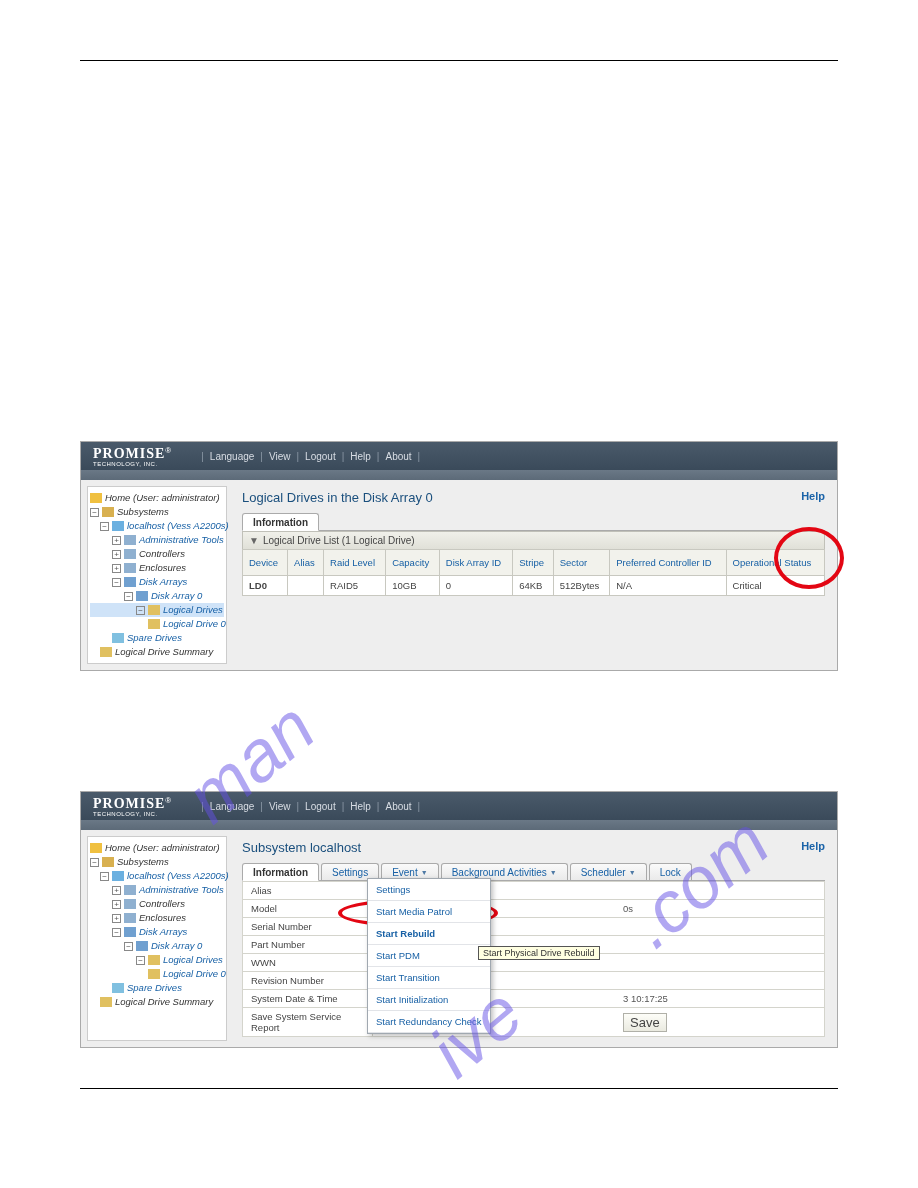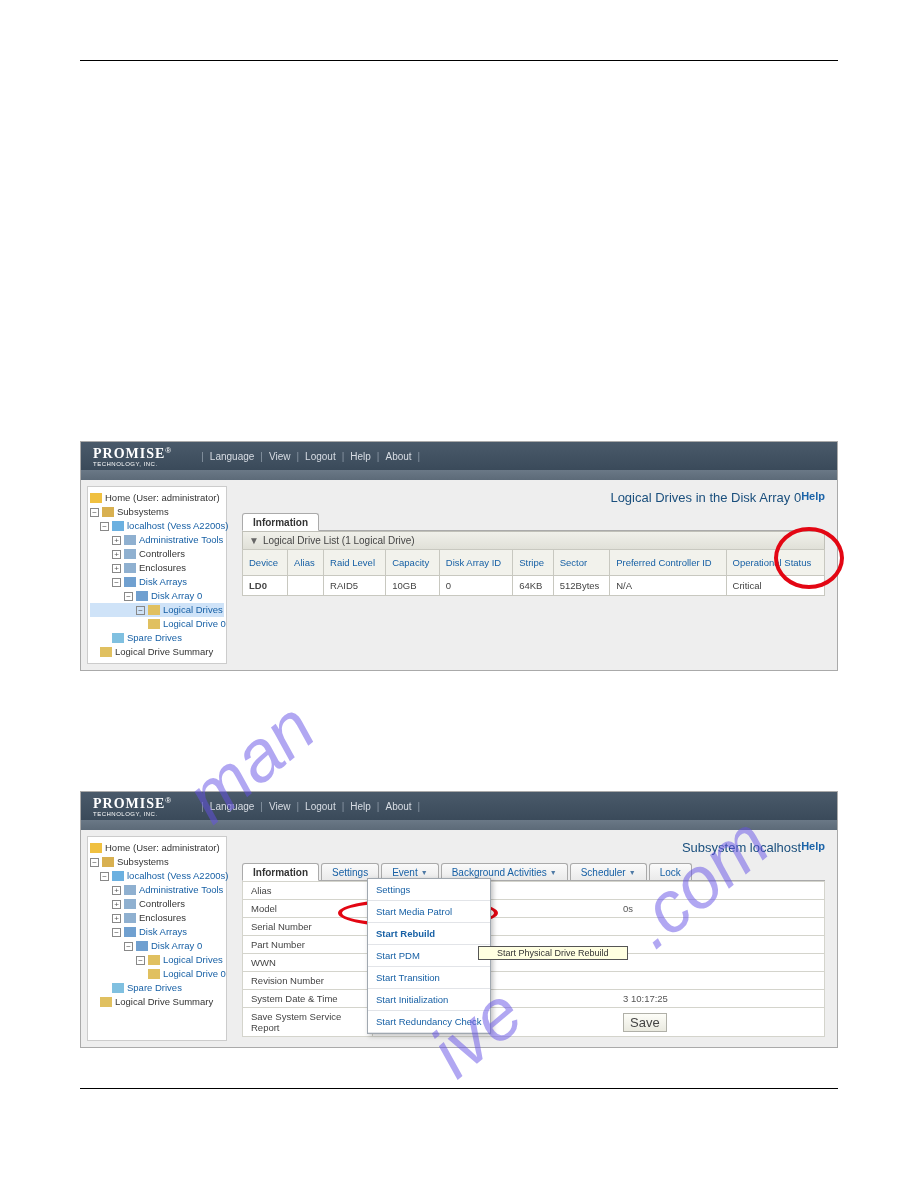--- a/index.html
+++ b/index.html
@@ -25,28 +25,28 @@
   .tree-item { display: flex; align-items: center; gap: 3px; white-space: nowrap; }
   .tree-item .exp { width: 9px; height: 9px; border: 1px solid #888; color: #555; font-size: 8px; line-height: 7px; text-align: center; display: inline-block; cursor: pointer; flex-shrink: 0; }
   .tree-item .ico { width: 12px; height: 10px; display: inline-block; flex-shrink: 0; }
   .ico-home { background: #f0c040; }
   .ico-folder { background: #d8b050; }
   .ico-host { background: #6bb0e0; }
   .ico-ctrl { background: #8fb0d0; }
   .ico-disk { background: #70a0d0; }
   .ico-ld { background: #e0c060; }
   .ico-spare { background: #80c0e0; }
-  .tree .t-label { color: #333; cursor: pointer; }
+  .tree .t-label { color: #333; cursor: pointer; font-style: italic; }
   .tree .t-label.link { color: #1760a5; }
   .tree .sel { background: #cfe3f8; }
   .p0 { padding-left: 0; } .p1 { padding-left: 10px; } .p2 { padding-left: 22px; }
   .p3 { padding-left: 34px; } .p4 { padding-left: 46px; } .p5 { padding-left: 58px; }
 
   .main { flex: 1; padding: 10px 12px; }
-  .page-title { color: #1a4f7d; font-size: 13px; margin-bottom: 8px; display: flex; justify-content: flex-end; }
+  .page-title { color: #1a4f7d; font-size: 13px; margin-bottom: 8px; display: flex; justify-content: space-between; }
   .help { color: #1a63a8; font-weight: bold; font-size: 11px; cursor: pointer; }
   .tabs { display: flex; gap: 2px; border-bottom: 1px solid #aaa; }
   .tab { background: linear-gradient(#fafafa,#eaeaea); border: 1px solid #aaa; border-bottom: none; padding: 3px 10px 2px; font-size: 10px; color: #1760a5; cursor: pointer; border-radius: 3px 3px 0 0; display: flex; align-items: center; gap: 3px; }
   .tab.active { background: #fff; color: #333; font-weight: bold; border-bottom: 1px solid #fff; margin-bottom: -1px; }
   .tab .arrow { font-size: 7px; color: #4f7aa5; }
   .section-head { background: linear-gradient(#f0f0ea,#e0e0d8); border: 1px solid #c0c0b8; border-bottom: none; color: #444; padding: 3px 6px; font-size: 10px; }
   .section-head .tri { color: #666; margin-right: 4px; }
 
   table.grid { width: 100%; border-collapse: collapse; background: #fff; border: 1px solid #c8c8c0; }
   table.grid th { background: #f2f2ec; color: #1760a5; text-align: left; font-weight: normal; font-size: 9.5px; padding: 7px 6px; border: 1px solid #c8c8c0; cursor: pointer; }
@@ -57,21 +57,21 @@
   .circle { position: absolute; border: 4px solid #e30613; border-radius: 50%; pointer-events: none; z-index: 3; }
 
   table.info { width: 100%; border-collapse: collapse; border: 1px solid #c8c8c0; background: #fff; }
   table.info td { border: 1px solid #d4d4cc; padding: 3px 8px; font-size: 9.5px; color: #555; }
   table.info td:first-child { width: 130px; color: #444; }
   .btn { border: 1px solid #b0b0a8; background: linear-gradient(#fdfdf8,#eaeae0); padding: 1px 6px; font-size: 13px; color: #444; display: inline-block; cursor: pointer; }
 
   .dropdown { position: absolute; background: #fff; border: 1px solid #a0a8b0; box-shadow: 2px 2px 5px rgba(0,0,0,0.25); width: 124px; z-index: 4; }
   .dd-item { padding: 5px 8px; font-size: 9.5px; color: #1760a5; border-bottom: 1px solid #e2e4e8; cursor: pointer; }
   .dd-item.bold { font-weight: bold; }
-  .tooltip { position: absolute; background: #ffffe1; border: 1px solid #555; padding: 1px 18px; font-size: 9px; color: #333; z-index: 6; }
+  .tooltip { position: absolute; background: #ffffe1; border: 1px solid #555; padding: 1px 4px; font-size: 9px; color: #333; z-index: 6; }
 
   .app-wrap { position: relative; }
 </style>
 </head>
 <body>
 
 <div class="page">
   <div class="hr"></div>
 
   <div class="app-wrap" style="margin-top:380px;">

